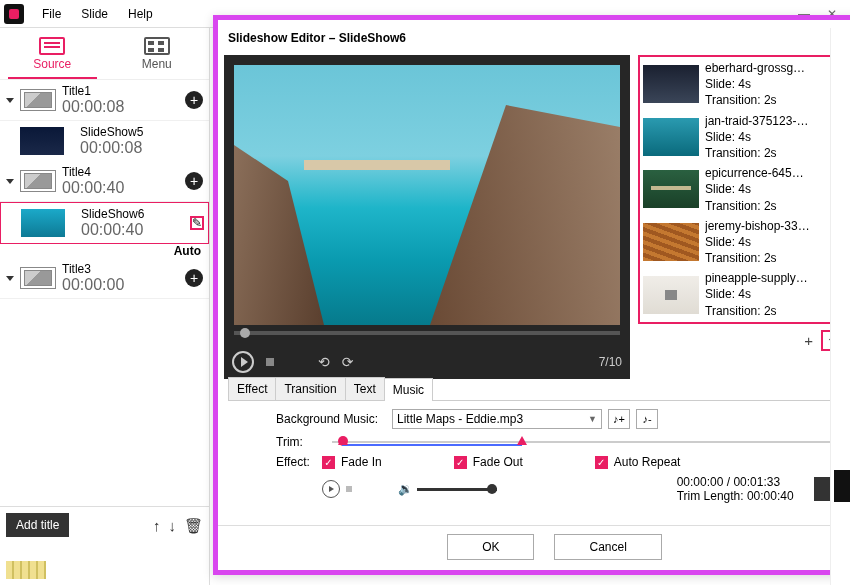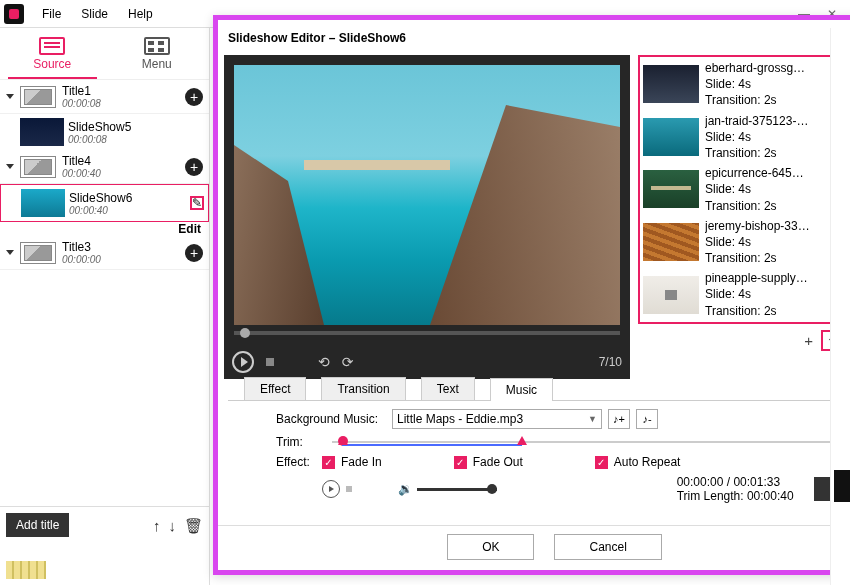--- a/index.html
+++ b/index.html
@@ -27,23 +27,23 @@
 .tab-icon-box.menu::before { content: ''; position: absolute; top: 2px; left: 2px; width: 6px; height: 4px; background: currentColor; box-shadow: 10px 0 0 currentColor, 0 7px 0 currentColor, 10px 7px 0 currentColor; }
 
 .title-list { flex: 1; overflow-y: auto; }
 .title-item { padding: 4px 6px; border-bottom: 1px solid #f0f0f0; }
 .title-head { display: flex; align-items: center; gap: 6px; }
 .tri { width: 0; height: 0; border-top: 5px solid #333; border-left: 4px solid transparent; border-right: 4px solid transparent; }
 .thumb-sm { width: 36px; height: 22px; border: 1px solid #888; background: #fff; position: relative; display: inline-flex; align-items: center; justify-content: center; }
 .thumb-sm::before { content: ''; width: 26px; height: 14px; border: 1px solid #888; background: linear-gradient(135deg, #ccc 40%, #999 40%); }
 .title-text { flex: 1; }
 .title-name { font-weight: 500; }
-.title-time { color: #666; font-size: 10px; font-style: italic; }
+.title-time { color: #666; font-size: 16px; }
 .plus-circle { width: 18px; height: 18px; border-radius: 50%; background: #222; color: #fff; display: inline-flex; align-items: center; justify-content: center; font-size: 14px; line-height: 1; }
-.slide-child { display: flex; align-items: center; gap: 4px; padding: 4px 4px 4px 20px; }
+.slide-child { display: flex; align-items: center; gap: 16px; padding: 4px 4px 4px 20px; }
 .slide-child.selected { border: 1px solid #e91e63; }
 .thumb-img { width: 44px; height: 28px; background: #0a1838; position: relative; }
 .thumb-img.night { background: linear-gradient(#0a1838, #1a2848); }
 .thumb-img.beach { background: linear-gradient(#1ba9c9, #0d7a95); }
 .edit-icon { width: 14px; height: 14px; border: 2px solid #e91e63; display: inline-flex; align-items: center; justify-content: center; }
 .edit-label { text-align: right; font-weight: bold; padding-right: 8px; }
 
 .left-footer { padding: 6px; border-top: 1px solid #ddd; }
 .add-title-btn { background: #333; color: #fff; padding: 5px 10px; display: inline-block; }
 .lf-icons { float: right; display: flex; gap: 8px; color: #333; padding-top: 4px; }
@@ -88,21 +88,21 @@
 .th5::after { content:''; position:absolute; left:22px; top:14px; width:12px; height:10px; background:#888; }
 .slide-info { font-size: 11px; line-height: 1.35; overflow: hidden; }
 .slide-name { white-space: nowrap; overflow: hidden; text-overflow: ellipsis; max-width: 105px; }
 .slides-toolbar { display: flex; justify-content: flex-end; gap: 8px; padding: 6px 4px; align-items: center; color: #444; }
 .arrow-box { border: 2px solid #e91e63; padding: 0 4px; display: flex; gap: 6px; }
 .tb-icon { font-size: 15px; }
 
 
 .settings { border-top: 0px; padding: 4px 10px 8px 10px; }
 .setting-tabs { display: flex; border-bottom: 1px solid #ccc; }
-.st-tab { padding: 4px 15px; border: 1px solid #ccc; border-bottom: none; background: #efefef; margin-right: -1px; margin-left: 16px; }
+.st-tab { padding: 4px 8px; border: 1px solid #ccc; border-bottom: none; background: #efefef; margin-right: -1px; }
 .st-tab.active { background: #fff; position: relative; top: 1px; }
 .setting-body { padding: 8px 4px; margin-left: 44px; }
 .row { display: flex; align-items: center; gap: 6px; margin-bottom: 6px; }
 .label { min-width: 110px; }
 .label-sm { min-width: 40px; }
 .dropdown { flex: 0 0 210px; border: 1px solid #aaa; height: 20px; display: flex; align-items: center; padding: 0 4px; }
 .dd-arrow { margin-left: auto; font-size: 9px; color: #666; }
 .music-btn { width: 22px; height: 20px; border: 1px solid #aaa; display: inline-flex; align-items: center; justify-content: center; font-size: 11px; }
 .check { width: 13px; height: 13px; background: #e91e63; display: inline-flex; align-items: center; justify-content: center; color: #fff; font-size: 10px; }
 .check::before { content: '✓'; }
@@ -189,21 +189,21 @@
         </div>
       </div>
       <div class="slide-child selected">
         <span class="thumb-img beach"></span>
         <span class="title-text">
           <div class="title-name">SlideShow6</div>
           <div class="title-time">00:00:40</div>
         </span>
         <span class="edit-icon">✎</span>
       </div>
-      <div class="edit-label">Edit</div>
+      <div class="edit-label">Auto</div>
 
       <div class="title-item">
         <div class="title-head">
           <span class="tri"></span>
           <span class="thumb-sm"></span>
           <span class="title-text">
             <div class="title-name">Title3</div>
             <div class="title-time">00:00:00</div>
           </span>
           <span class="plus-circle">+</span>

